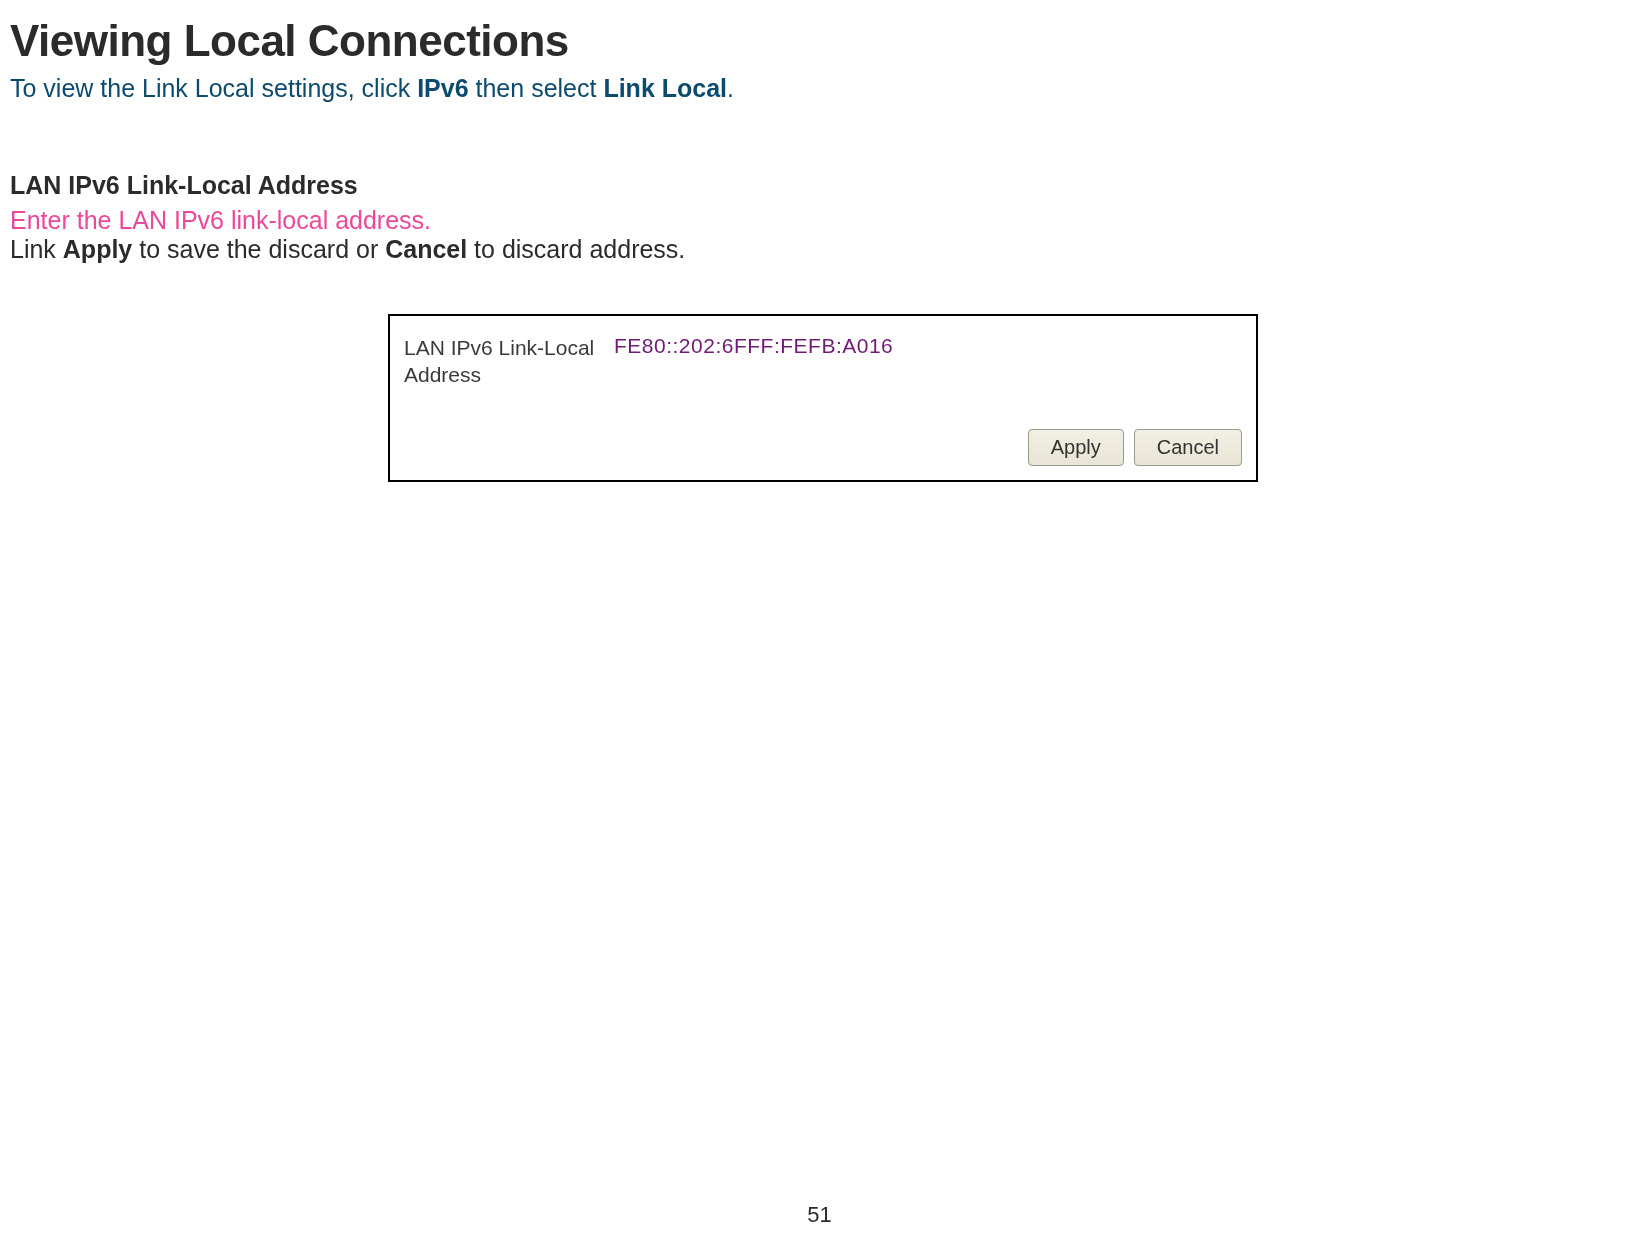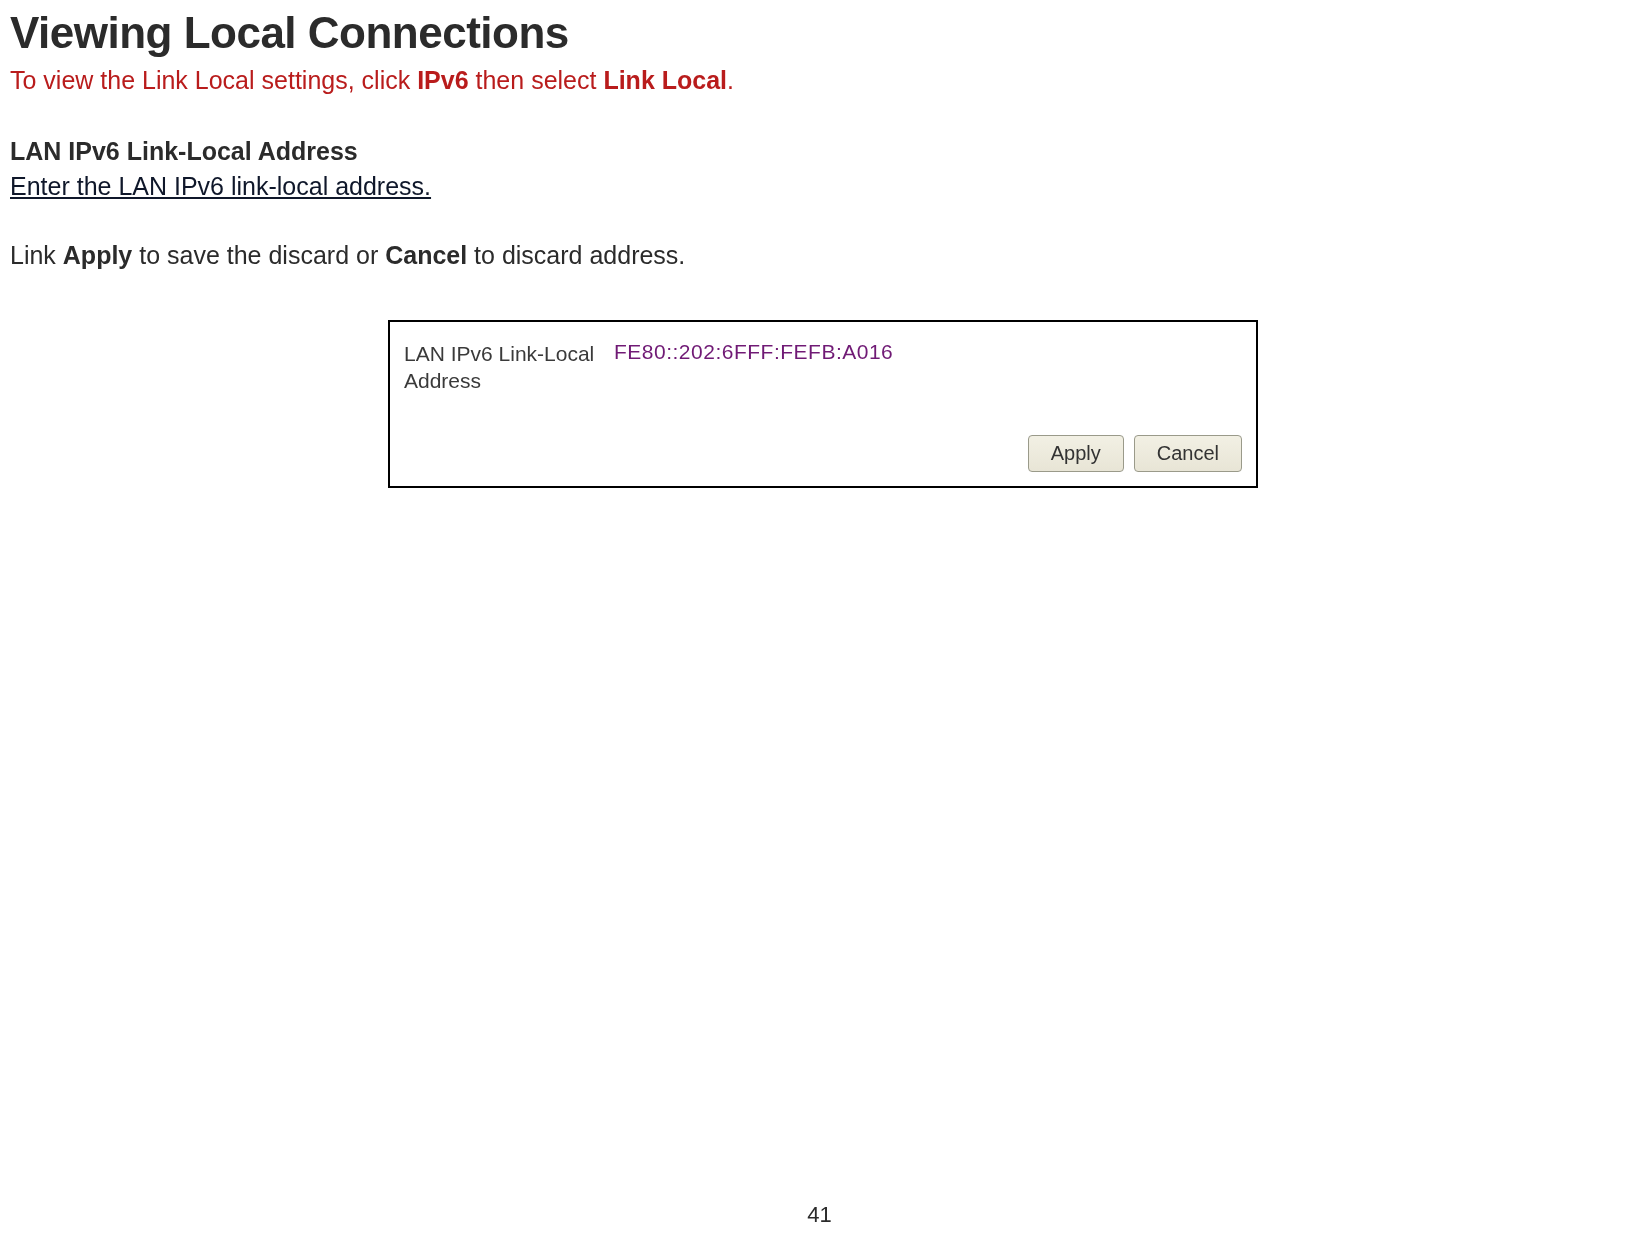--- a/index.html
+++ b/index.html
@@ -9,50 +9,48 @@
     }
     body {
       font-family: Arial, Helvetica, sans-serif;
       background: #ffffff;
       padding: 0;
       width: 1639px;
       height: 1238px;
       position: relative;
     }
     .page {
-      padding: 8px 10px;
+      padding: 16px 10px;
     }
     .heading {
       font-size: 44px;
       font-weight: bold;
       letter-spacing: -0.5px;
       color: #2b2b2b;
       margin-bottom: 8px;
       font-stretch: condensed;
       font-family: "Arial Narrow", Arial, sans-serif;
     }
     .intro-line {
       font-size: 25px;
-      color: #b91c1c;
-      margin-bottom: 42px;
+      color: #0c4a6e;
+      margin-bottom: 68px;
     }
     .intro-line .bold {
       font-weight: bold;
     }
     .subheading {
       font-size: 25px;
       font-weight: bold;
       color: #2b2b2b;
       margin-bottom: 6px;
     }
     .body-text {
       font-size: 25px;
-      color: #0f172a;
-      margin-bottom: 40px;
-      text-decoration: underline;
+      color: #ec4899;
     }
     .instruction {
       font-size: 25px;
       color: #2b2b2b;
       margin-bottom: 50px;
     }
     .instruction .bold {
       font-weight: bold;
     }
     .panel {
@@ -124,13 +122,13 @@
       <div class="panel-label">LAN IPv6 Link-Local Address</div>
       <div class="panel-value">FE80::202:6FFF:FEFB:A016</div>
     </div>
     <div class="panel-buttons">
       <button class="btn">Apply</button>
       <button class="btn">Cancel</button>
     </div>
   </div>
 </div>
 
-<div class="page-number">41</div>
+<div class="page-number">51</div>
 
 </body></html>

